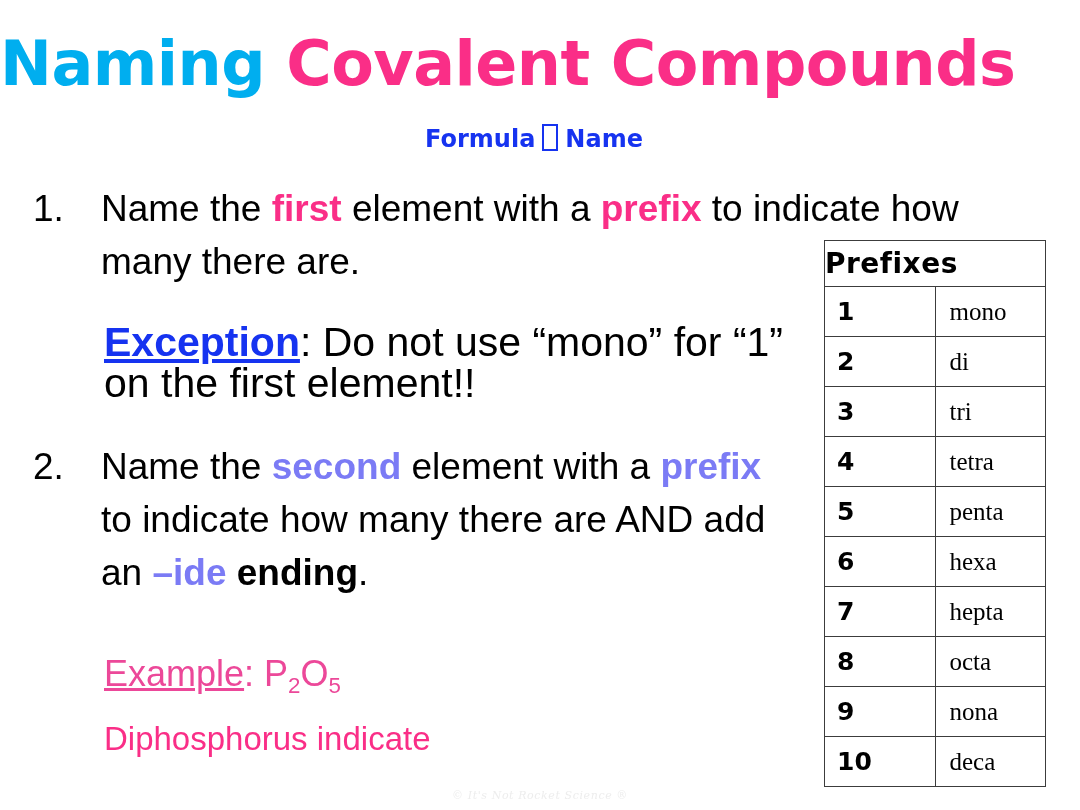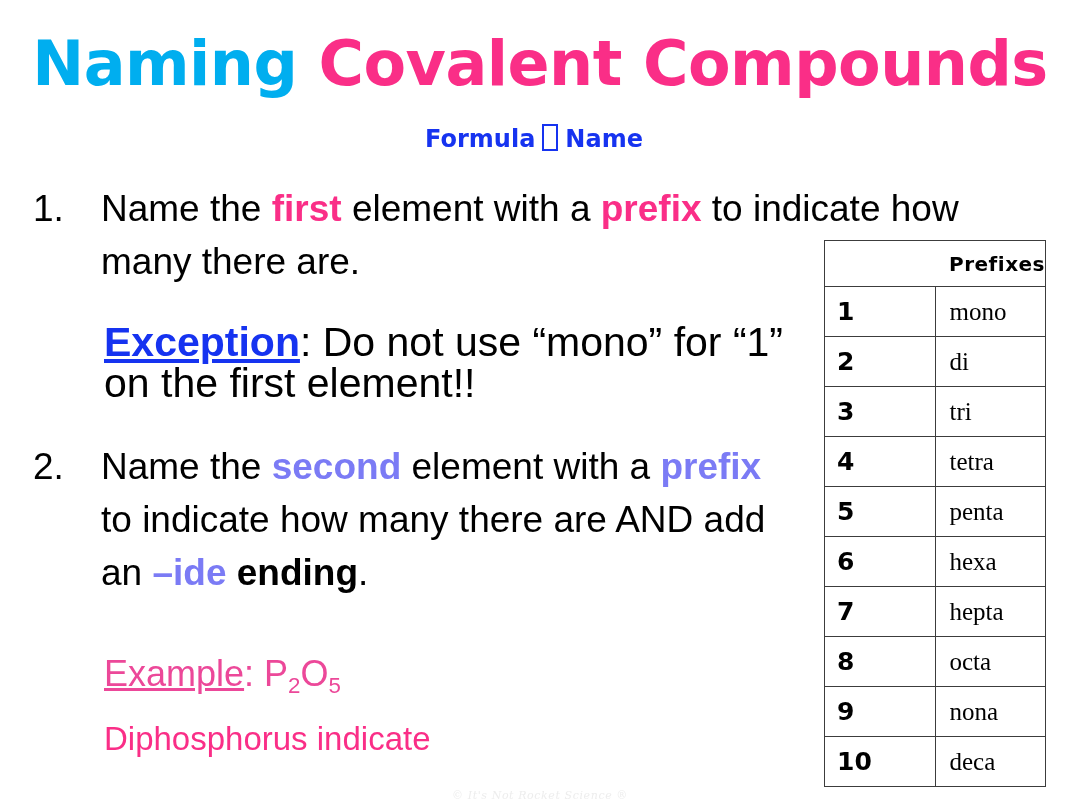--- a/index.html
+++ b/index.html
@@ -15,21 +15,20 @@
     font-family: "Liberation Sans", sans-serif;
     color: #000000;
   }
 
   
   #title {
     position: absolute;
     top: 26px;
     left: 0;
     width: 1080px;
-    text-align: center;
     font-family: "DejaVu Sans", sans-serif;
     font-weight: bold;
     font-size: 62px;
     line-height: 76px;
     white-space: nowrap;
     letter-spacing: -0.5px;
   }
   .t-cyan { color: #00AEEF; }
   .t-pink { color: #FA2E87; }
 
@@ -137,22 +136,22 @@
     border: 1.5px solid #3c3c3c;
     font-size: 25px;
     color: #000;
     padding: 0;
     height: 49px;
     vertical-align: middle;
   }
   #prefix-table th {
     font-family: "DejaVu Sans", sans-serif;
     font-weight: bold;
-    font-size: 20px;
-    text-align: right;
+    font-size: 28px;
+    text-align: left;
     height: 45px;
     letter-spacing: 0.5px;
   }
   #prefix-table td.num-cell {
     width: 70px;
     font-family: "DejaVu Sans", sans-serif;
     font-weight: bold;
     padding-left: 12px;
   }
   #prefix-table td.name-cell {

